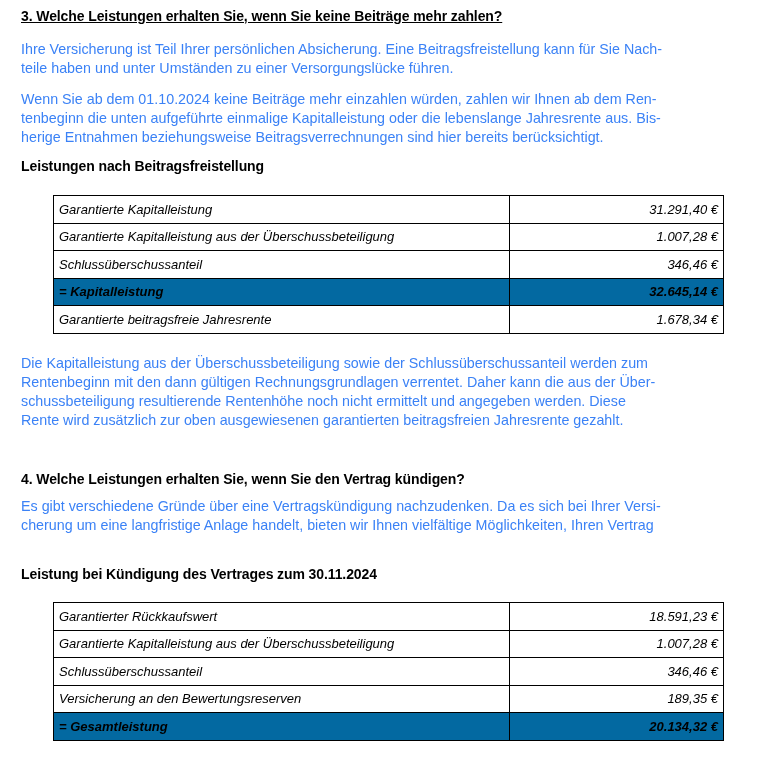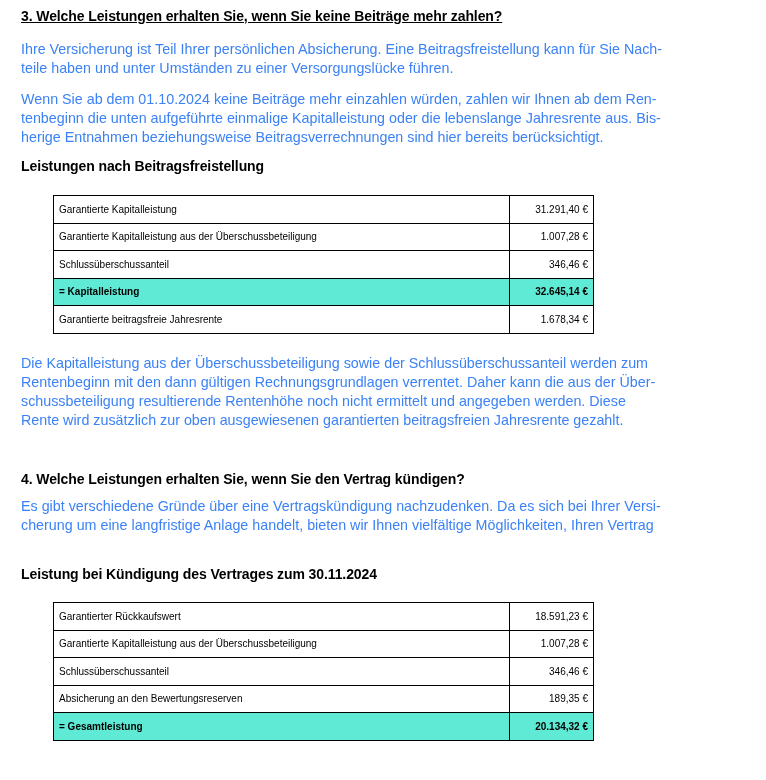--- a/index.html
+++ b/index.html
@@ -10,30 +10,31 @@
   .h {
     position: absolute; left: 21px; font-weight: bold; font-size: 14px;
     letter-spacing: -0.1px; white-space: nowrap;
   }
   .p {
     position: absolute; left: 21px; font-size: 14.3px; line-height: 19px;
     white-space: nowrap; color: #3b82f6;
   }
   .p div { white-space: nowrap; }
   table.t {
-    position: absolute; left: 53px; width: 541px; border-collapse: collapse;
-    font-size: 10px;
+    position: absolute; left: 53px; width: 671px; border-collapse: collapse;
+    font-size: 13px;
+    font-style: italic;
   }
   table.t td {
     border: 1px solid #000; height: 27.5px; padding: 0 5px; box-sizing: border-box;
     white-space: nowrap;
   }
   table.t td.l { width: 456px; }
   table.t td.r { text-align: right; }
-  table.t tr.total td { background: #5eead4; font-weight: bold; margin-top: 38px; }
+  table.t tr.total td { background: #0369a1; font-weight: bold; margin-top: 38px; }
 </style>
 </head>
 <body>
 
 <div class="h" style="top:8px;text-decoration:underline;">3. Welche Leistungen erhalten Sie, wenn Sie keine Beiträge mehr zahlen?</div>
 
 <div class="p" style="top:40px;">
   <div>Ihre Versicherung ist Teil Ihrer persönlichen Absicherung. Eine Beitragsfreistellung kann für Sie Nach-</div>
   <div>teile haben und unter Umständen zu einer Versorgungslücke führen.</div>
 </div>
@@ -95,21 +96,21 @@
   </tr>
   <tr>
     <td class="l">Garantierte Kapitalleistung aus der Überschussbeteiligung</td>
     <td class="r">1.007,28 €</td>
   </tr>
   <tr>
     <td class="l">Schlussüberschussanteil</td>
     <td class="r">346,46 €</td>
   </tr>
   <tr>
-    <td class="l">Absicherung an den Bewertungsreserven</td>
+    <td class="l">Versicherung an den Bewertungsreserven</td>
     <td class="r">189,35 €</td>
   </tr>
   <tr class="total">
     <td class="l">= Gesamtleistung</td>
     <td class="r">20.134,32 €</td>
   </tr>
 </tbody>
   </table>
 
 </body></html>

